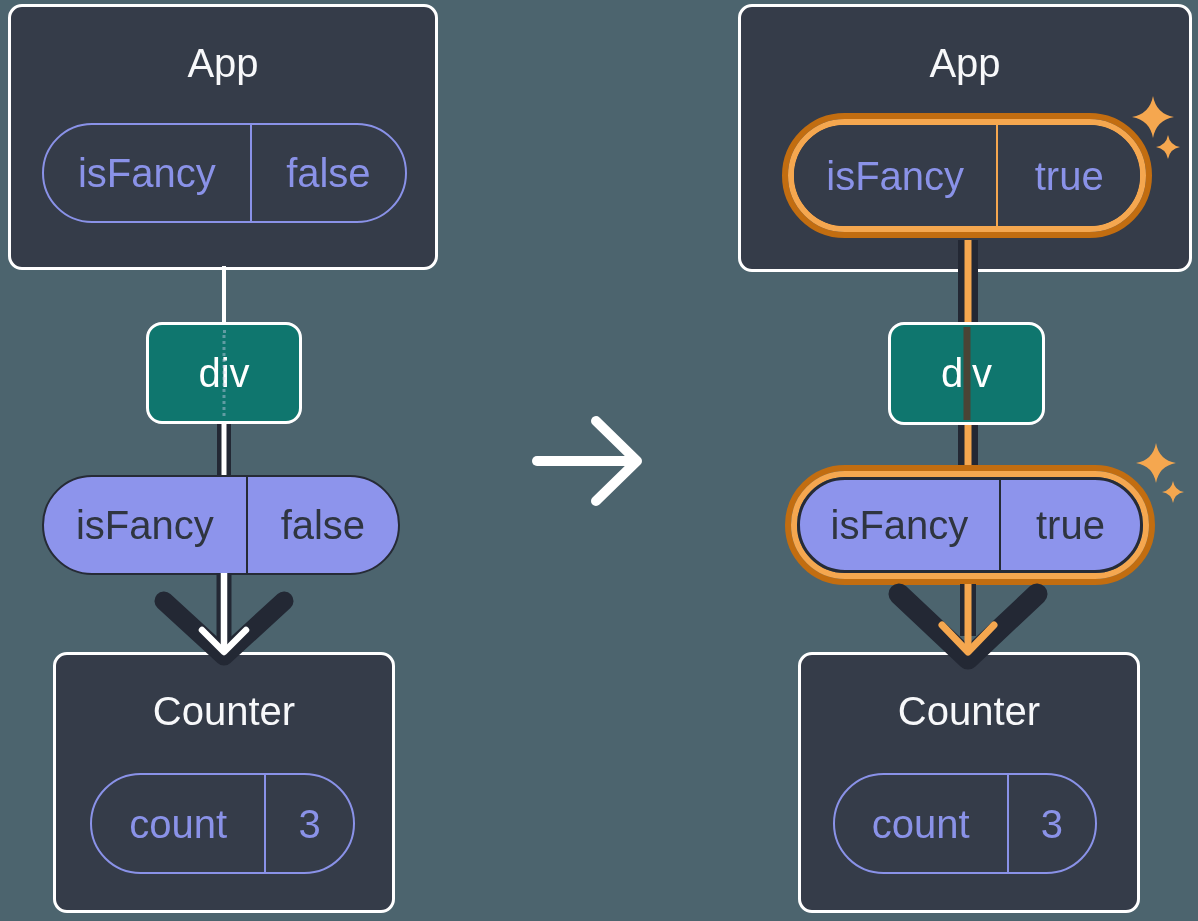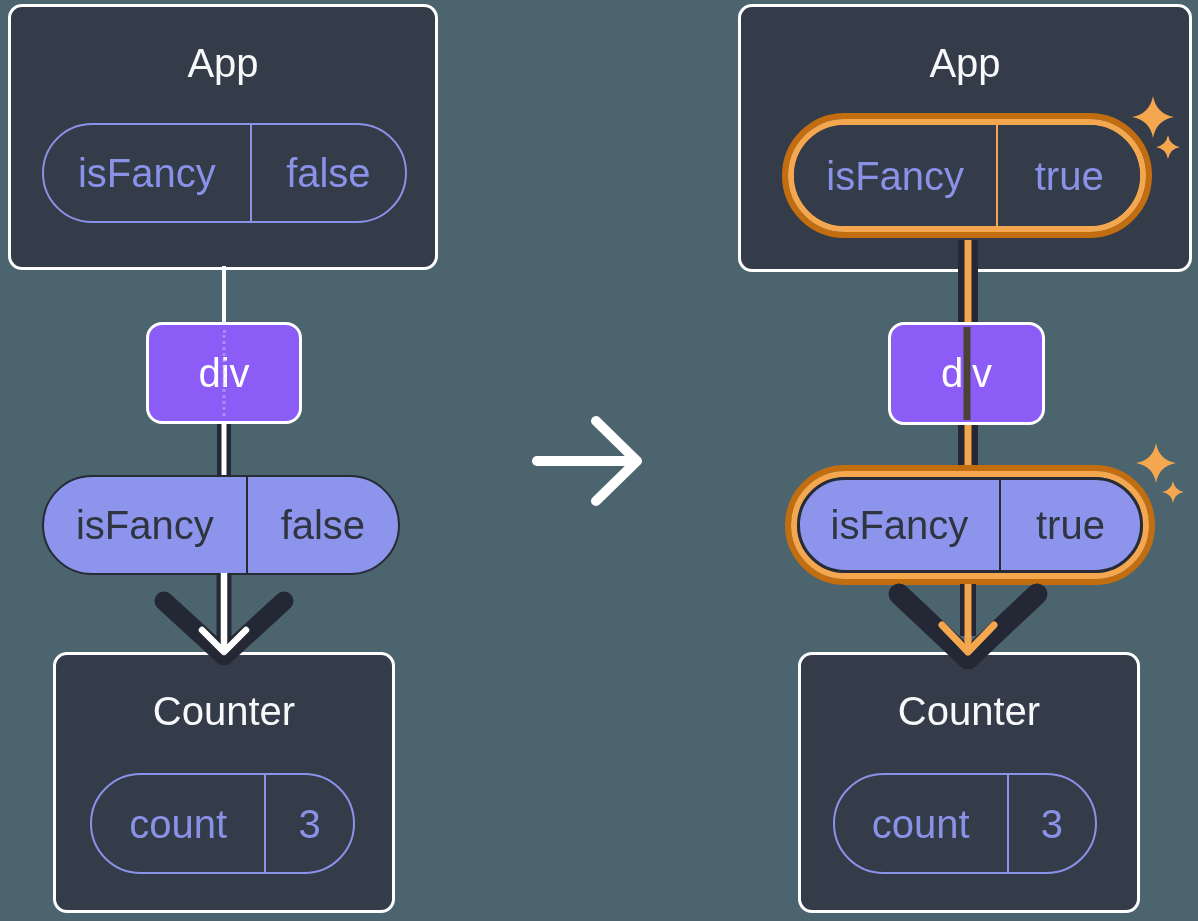--- a/index.html
+++ b/index.html
@@ -51,21 +51,21 @@
   .hl-core.dark .cell-name{border-right:2.5px solid #f5a74f;}
   .hl-core.purple{background:#8d94ec;border:3px solid #262b36;color:#2f3540;}
   .hl-core.purple .cell-name{border-right:2.5px solid #262b36;}
   .hl-core .cell{
     display:flex;align-items:center;justify-content:center;
     font-size:40px;line-height:1;
   }
   .hl-core .cell-name{width:58.5%;}
   
   .divbox{
-    position:absolute;background:#8b5cf6;border:3px solid #ffffff;
+    position:absolute;background:#0f766e;border:3px solid #ffffff;
     border-radius:16px;box-sizing:border-box;z-index:3;
     display:flex;align-items:center;justify-content:center;
     color:#ffffff;font-size:40px;font-weight:500;
   }
   .divbox .inner-line-dotted{
     position:absolute;left:50%;top:5px;bottom:5px;width:0;
     border-left:3px dotted rgba(198,204,228,0.45);
     transform:translateX(-50%);
   }
   .divbox .inner-line-muted{

